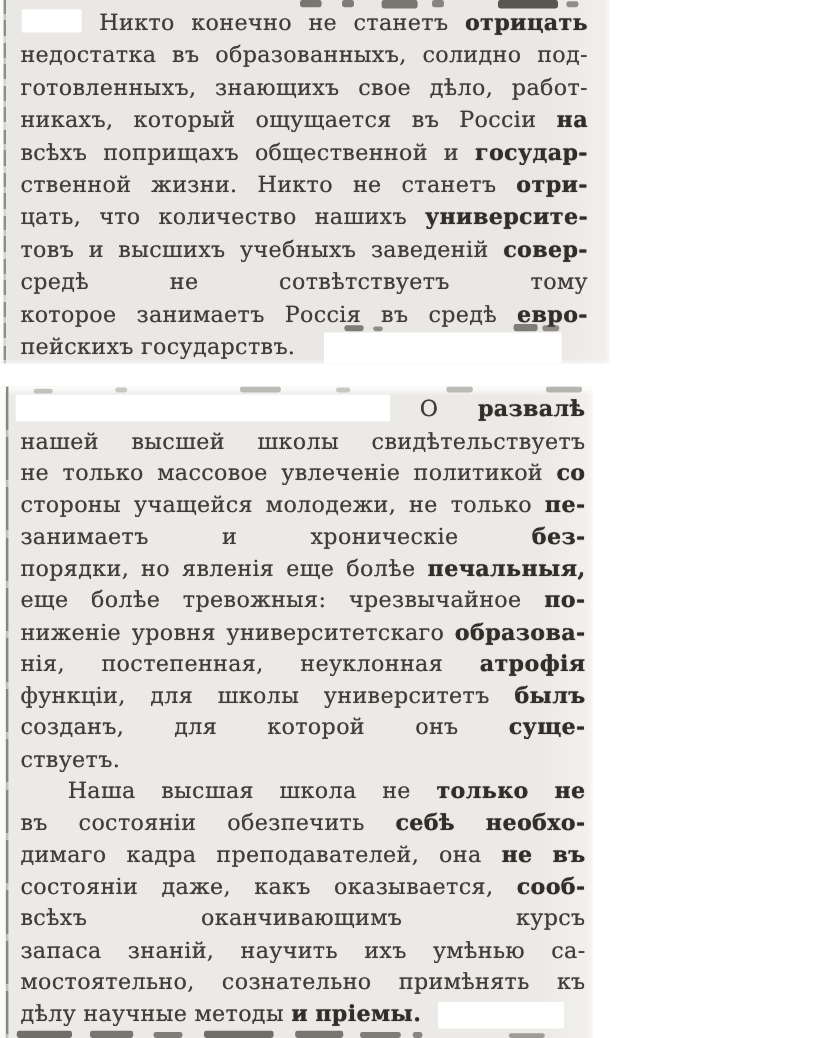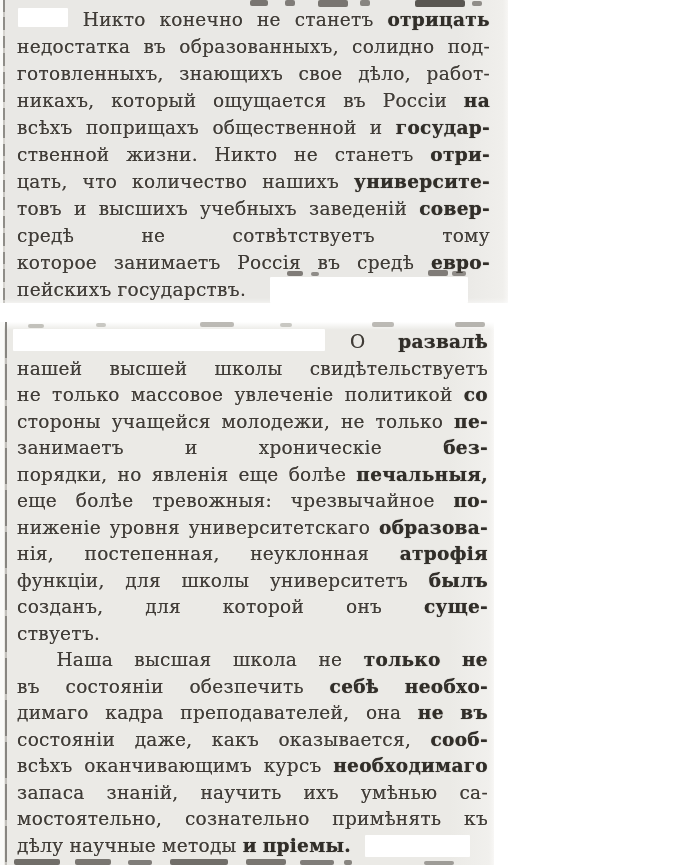--- a/index.html
+++ b/index.html
@@ -262,21 +262,20 @@
           <span class="w">состояніи</span>
           <span class="w">даже,</span>
           <span class="w">какъ</span>
           <span class="w">оказывается,</span>
           <span class="w b">сооб-</span>
         </div>
         <div class="line j">
           <span class="w">всѣхъ</span>
           <span class="w">оканчивающимъ</span>
           <span class="w">курсъ</span>
-          <span class="w b">необходимаго</span>
         </div>
         <div class="line j">
           <span class="w">запаса</span>
           <span class="w">знаній,</span>
           <span class="w">научить</span>
           <span class="w">ихъ</span>
           <span class="w">умѣнью</span>
           <span class="w">са-</span>
         </div>
         <div class="line j">

